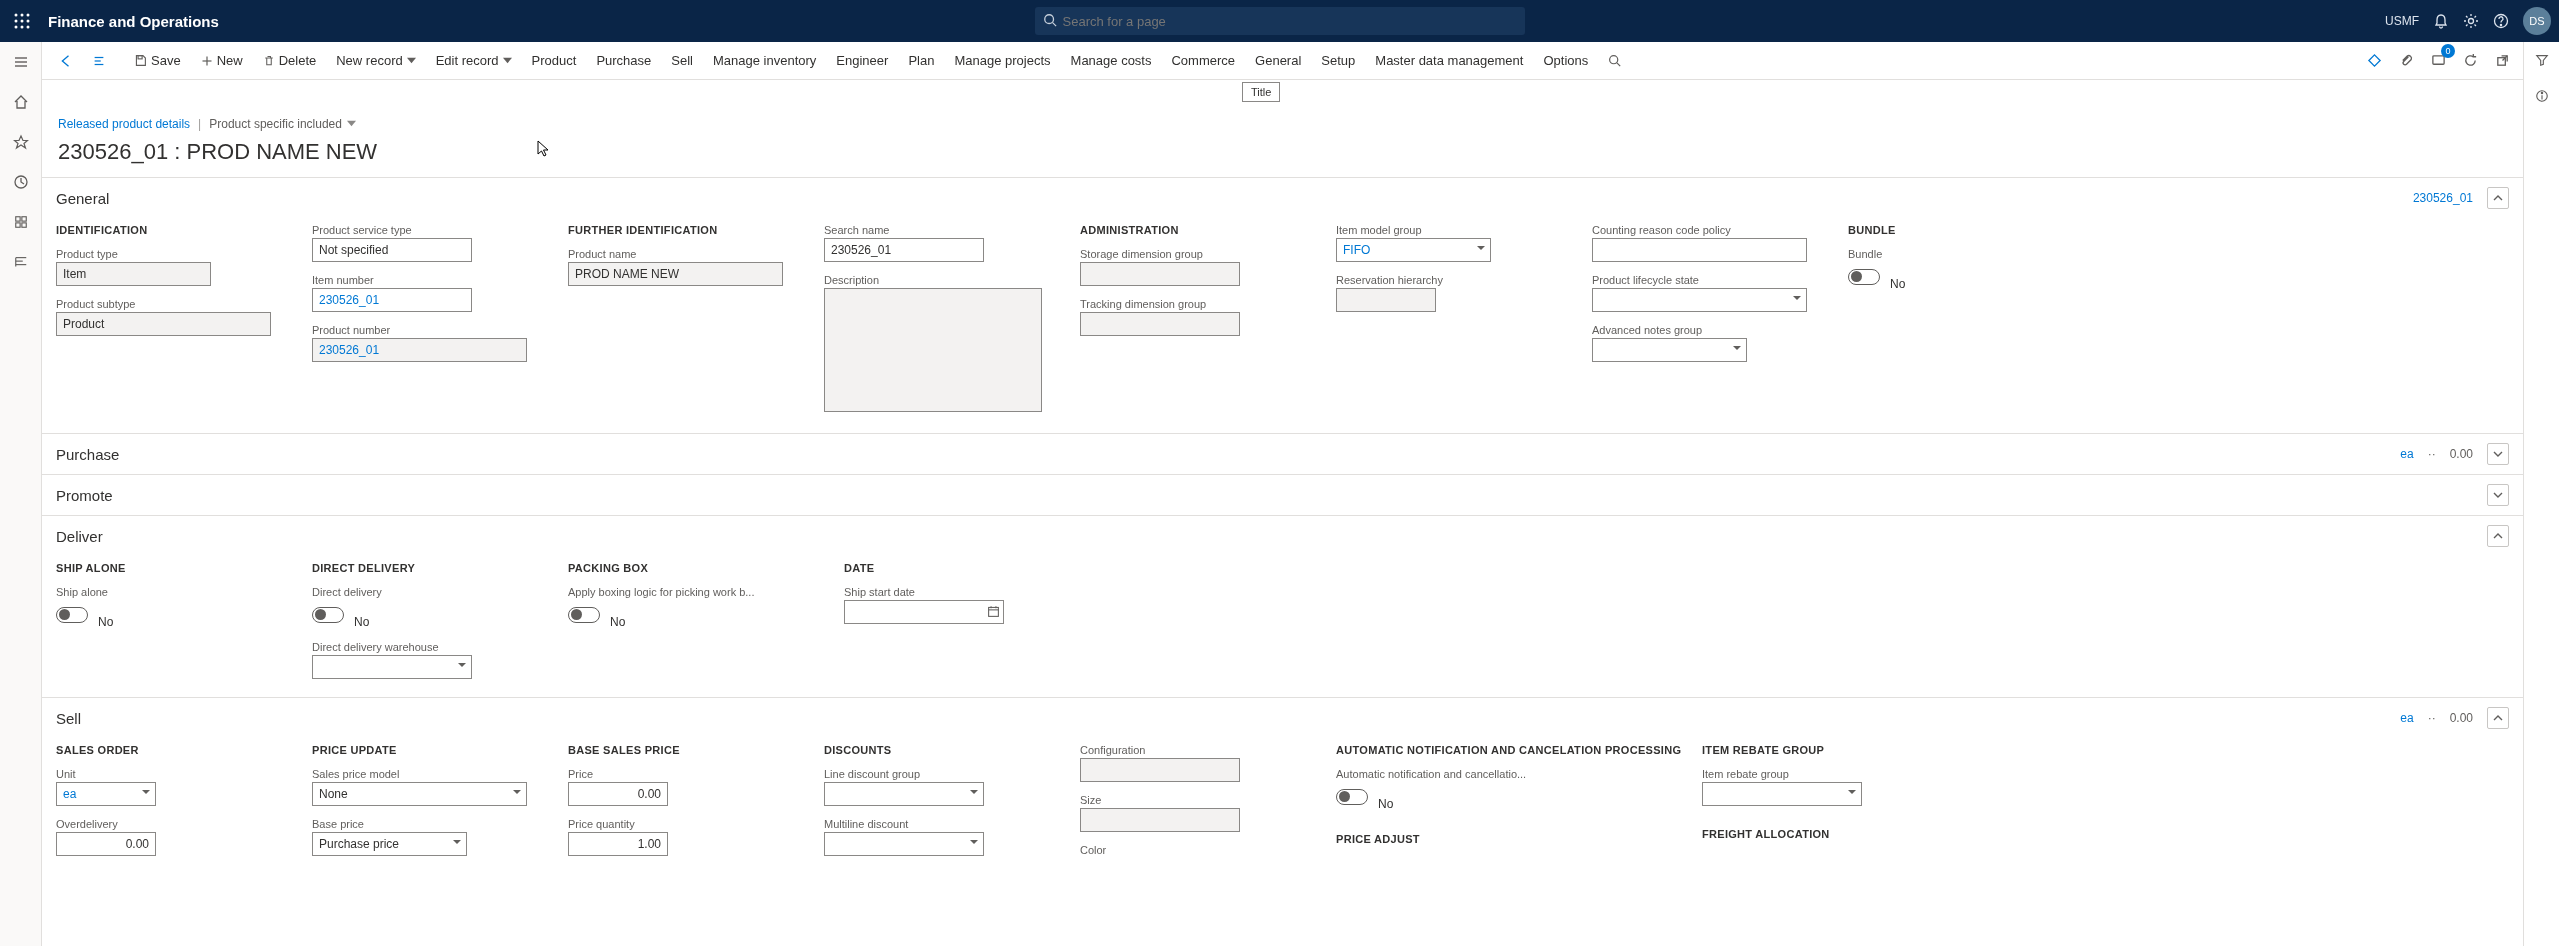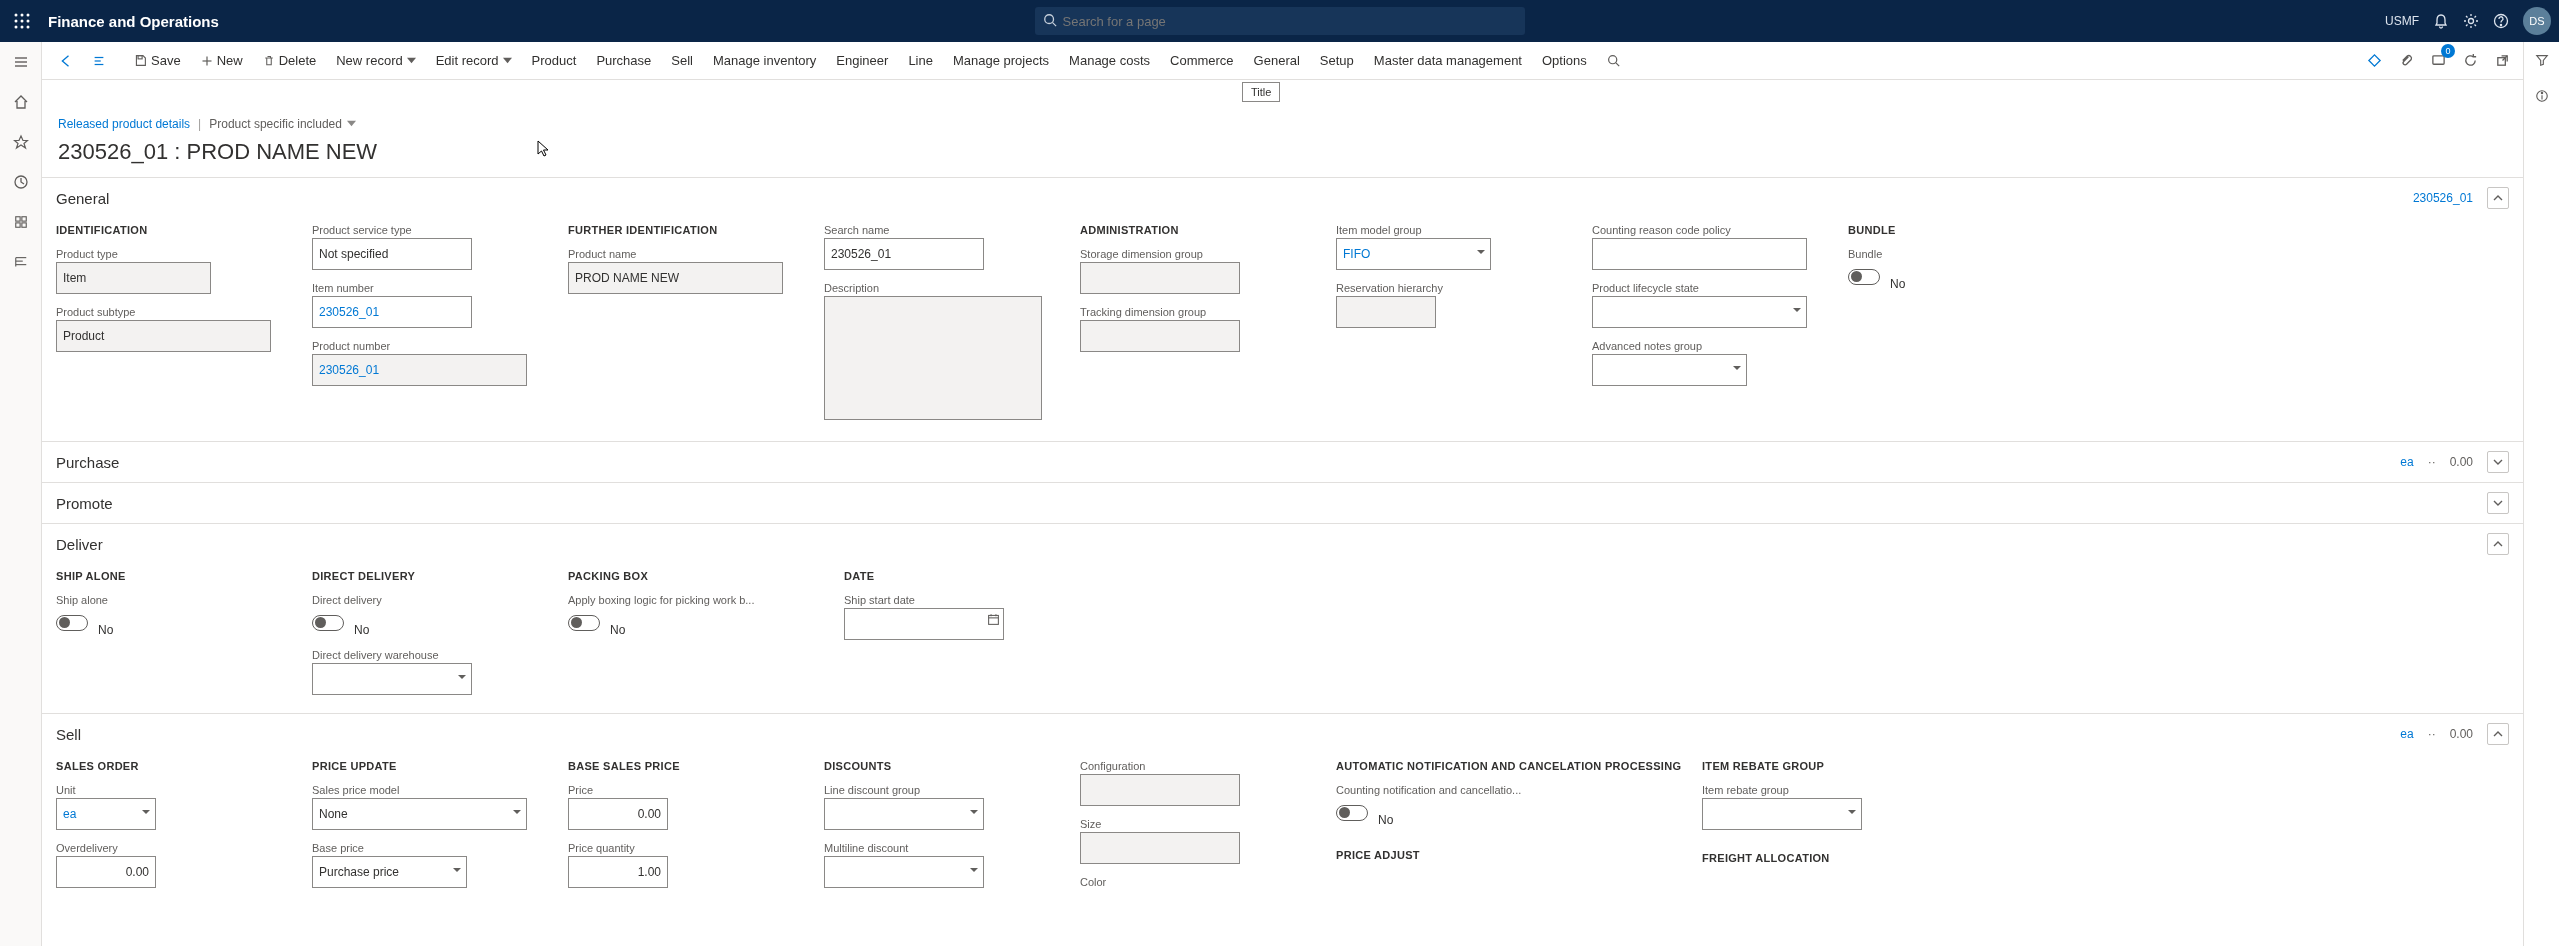--- a/index.html
+++ b/index.html
@@ -311,21 +311,21 @@
     color: #323130;
     letter-spacing: 0.3px;
   }
   .field-label {
     font-size: 11px;
     color: #605e5c;
     margin-bottom: 2px;
   }
   .field input, .field select {
     width: 160px;
-    height: 32px;
+    height: 24px;
     border: 1px solid #8a8886;
     padding: 0 6px;
     font-size: 12px;
     background: #fff;
     color: #323130;
   }
   .field input.readonly {
     background: #f3f2f1;
   }
   .field input.blue-text {
@@ -558,21 +558,21 @@
       <span>Edit record</span>
       <svg width="9" height="9" viewBox="0 0 10 10" fill="#605e5c">
           <polygon points="0,2 10,2 5,8"></polygon>
         </svg>
     </div>
     <div class="tb-btn">Product</div>
     <div class="tb-btn">Purchase</div>
     <div class="tb-btn">Sell</div>
     <div class="tb-btn">Manage inventory</div>
     <div class="tb-btn">Engineer</div>
-    <div class="tb-btn">Line</div>
+    <div class="tb-btn">Plan</div>
     <div class="tb-btn">Manage projects</div>
     <div class="tb-btn">Manage costs</div>
     <div class="tb-btn">Commerce</div>
     <div class="tb-btn">General</div>
     <div class="tb-btn">Setup</div>
     <div class="tb-btn">Master data management</div>
     <div class="tb-btn">Options</div>
     <div class="tb-btn">
         <svg width="13" height="13" viewBox="0 0 16 16" fill="none" stroke="#605e5c" stroke-width="1.5">
           <circle cx="7" cy="7" r="5"></circle>
@@ -905,21 +905,21 @@
           <div class="field-label">Size</div>
           <input class="readonly" readonly="" style="">
         </div>
         <div class="field">
           <div class="field-label">Color</div>
         </div>
       </div>
       <div class="col" style="width:330px;">
         <div class="subheader" style="white-space:nowrap;">AUTOMATIC NOTIFICATION AND CANCELATION PROCESSING</div>
         <div class="field">
-          <div class="field-label" style="width:220px; white-space:nowrap; overflow:hidden; text-overflow:ellipsis;">Counting notification and cancellatio...</div>
+          <div class="field-label" style="width:220px; white-space:nowrap; overflow:hidden; text-overflow:ellipsis;">Automatic notification and cancellatio...</div>
           <div class="toggle">
               <div class="switch"></div>
               <span class="tlabel">No</span>
             </div>
         </div>
         <div class="subheader" style="margin-top:10px;">PRICE ADJUST</div>
       </div>
       <div class="col">
         <div class="subheader">ITEM REBATE GROUP</div>
         <div class="field">

